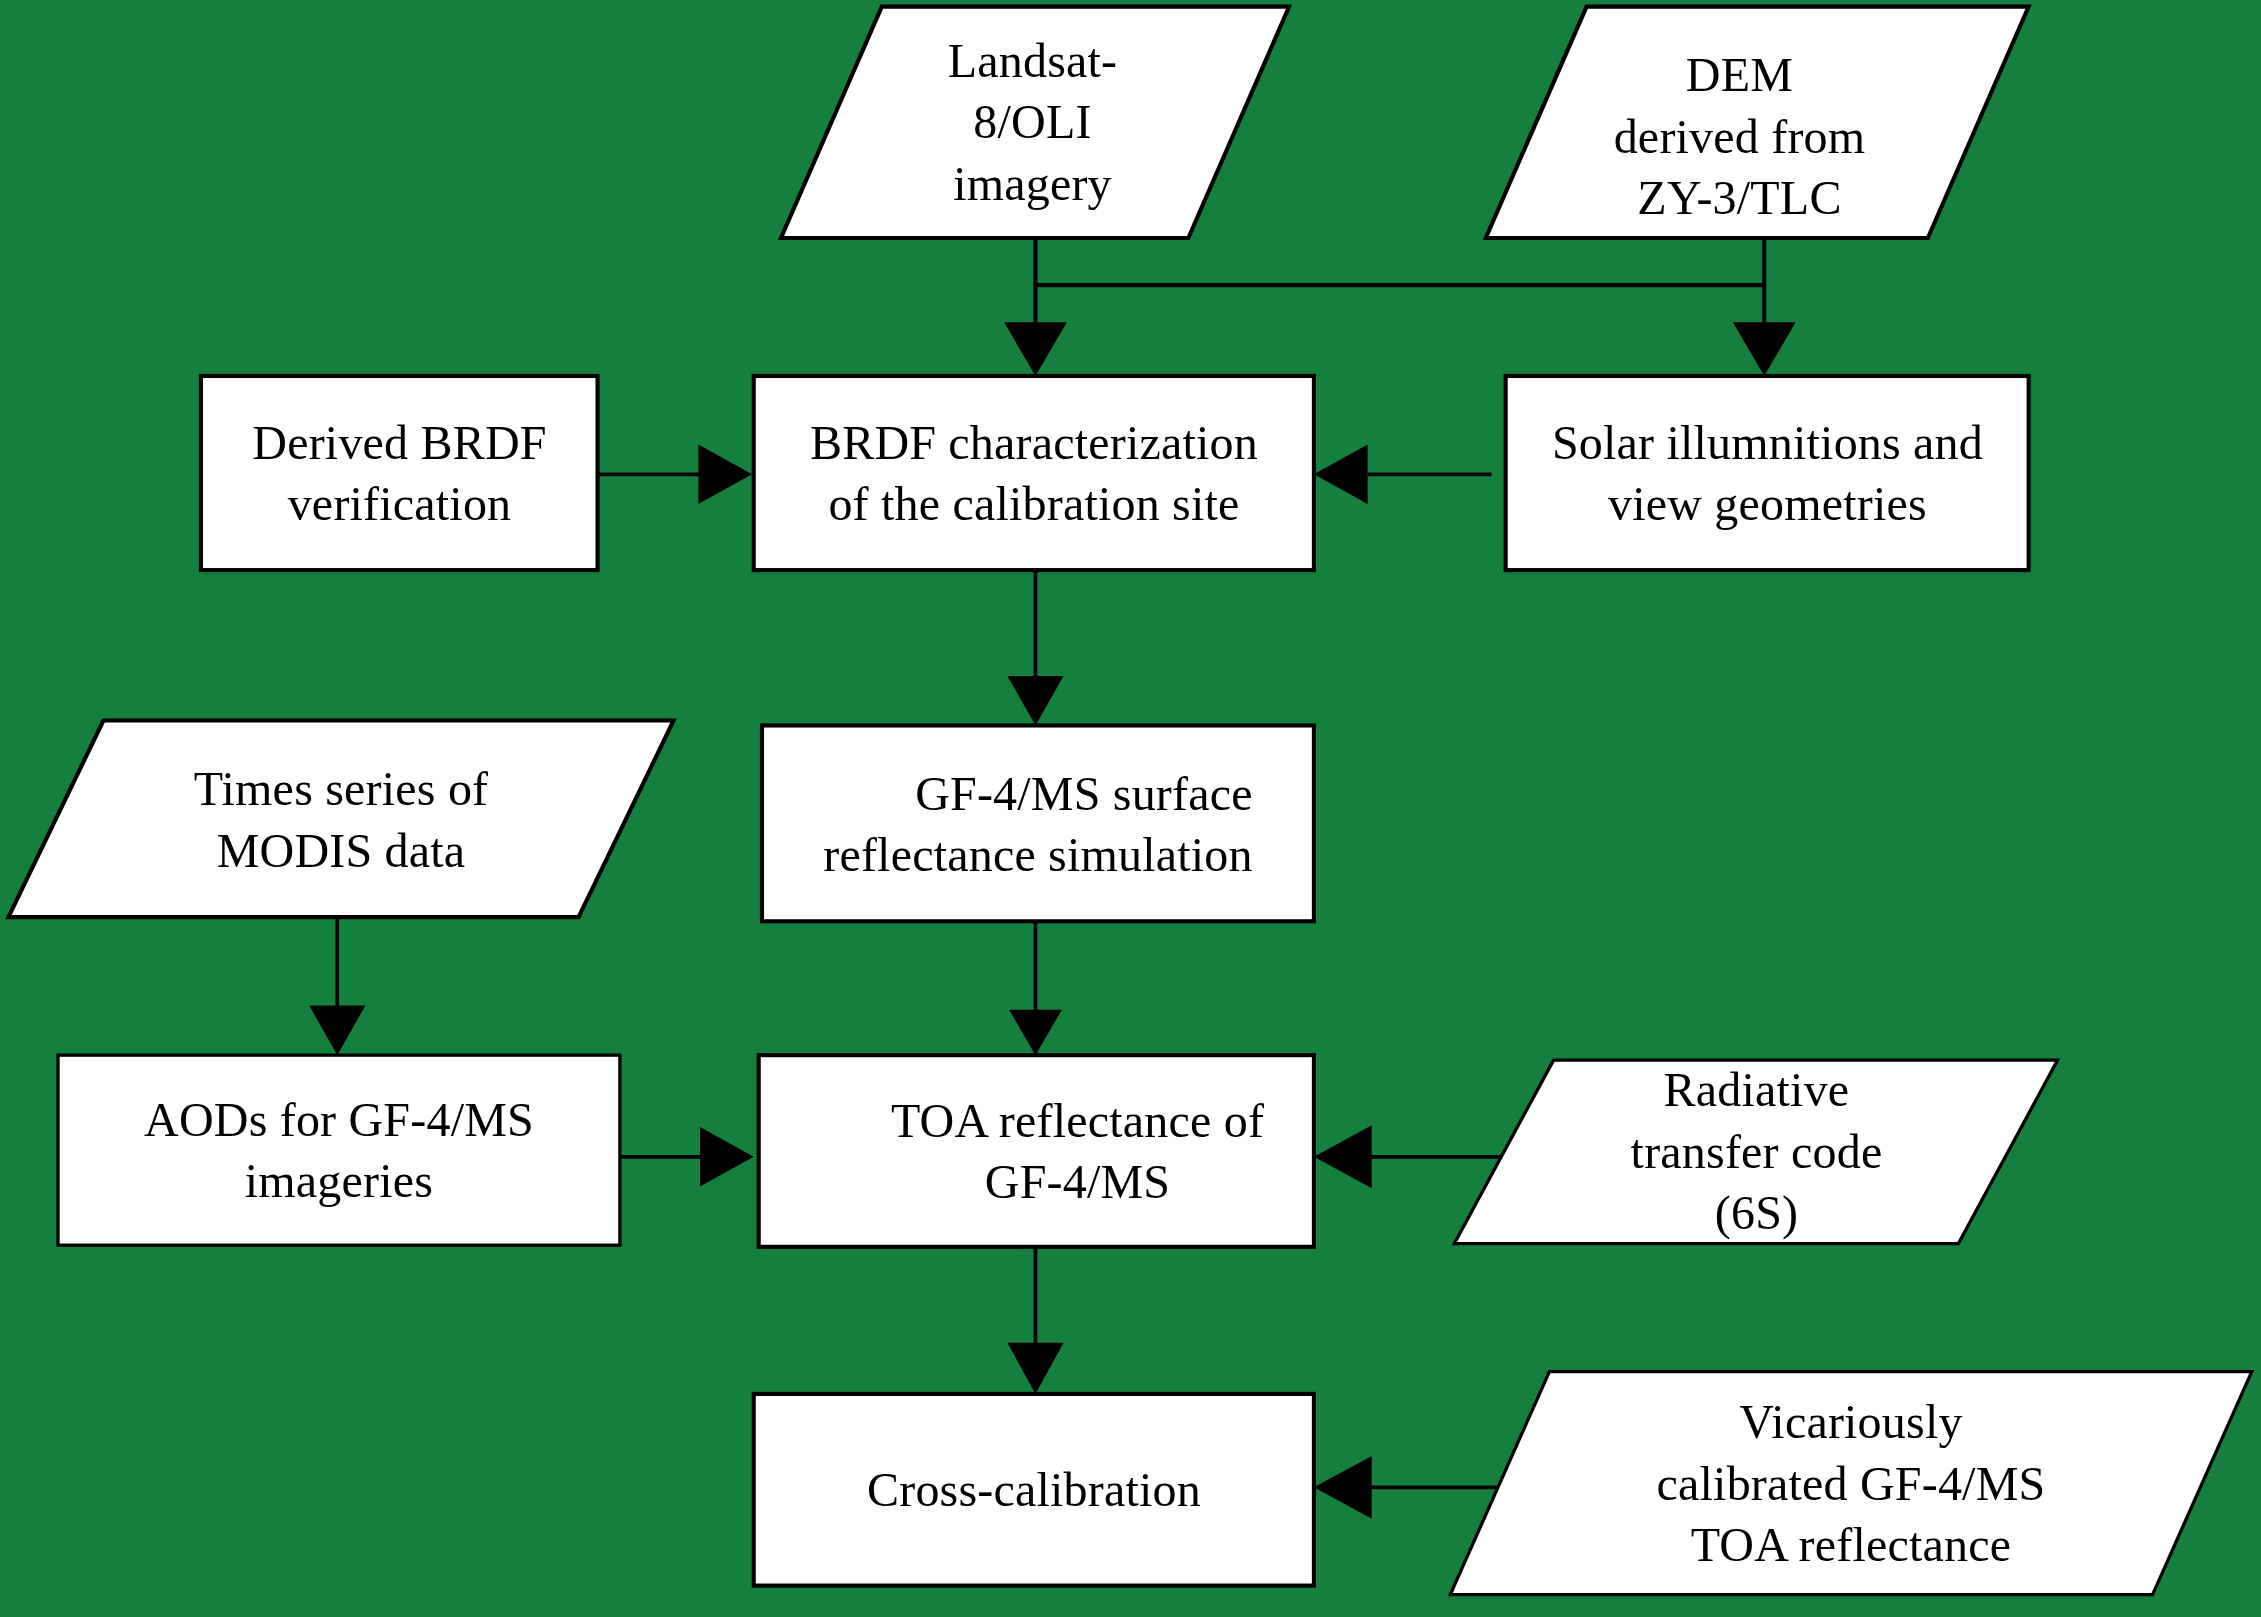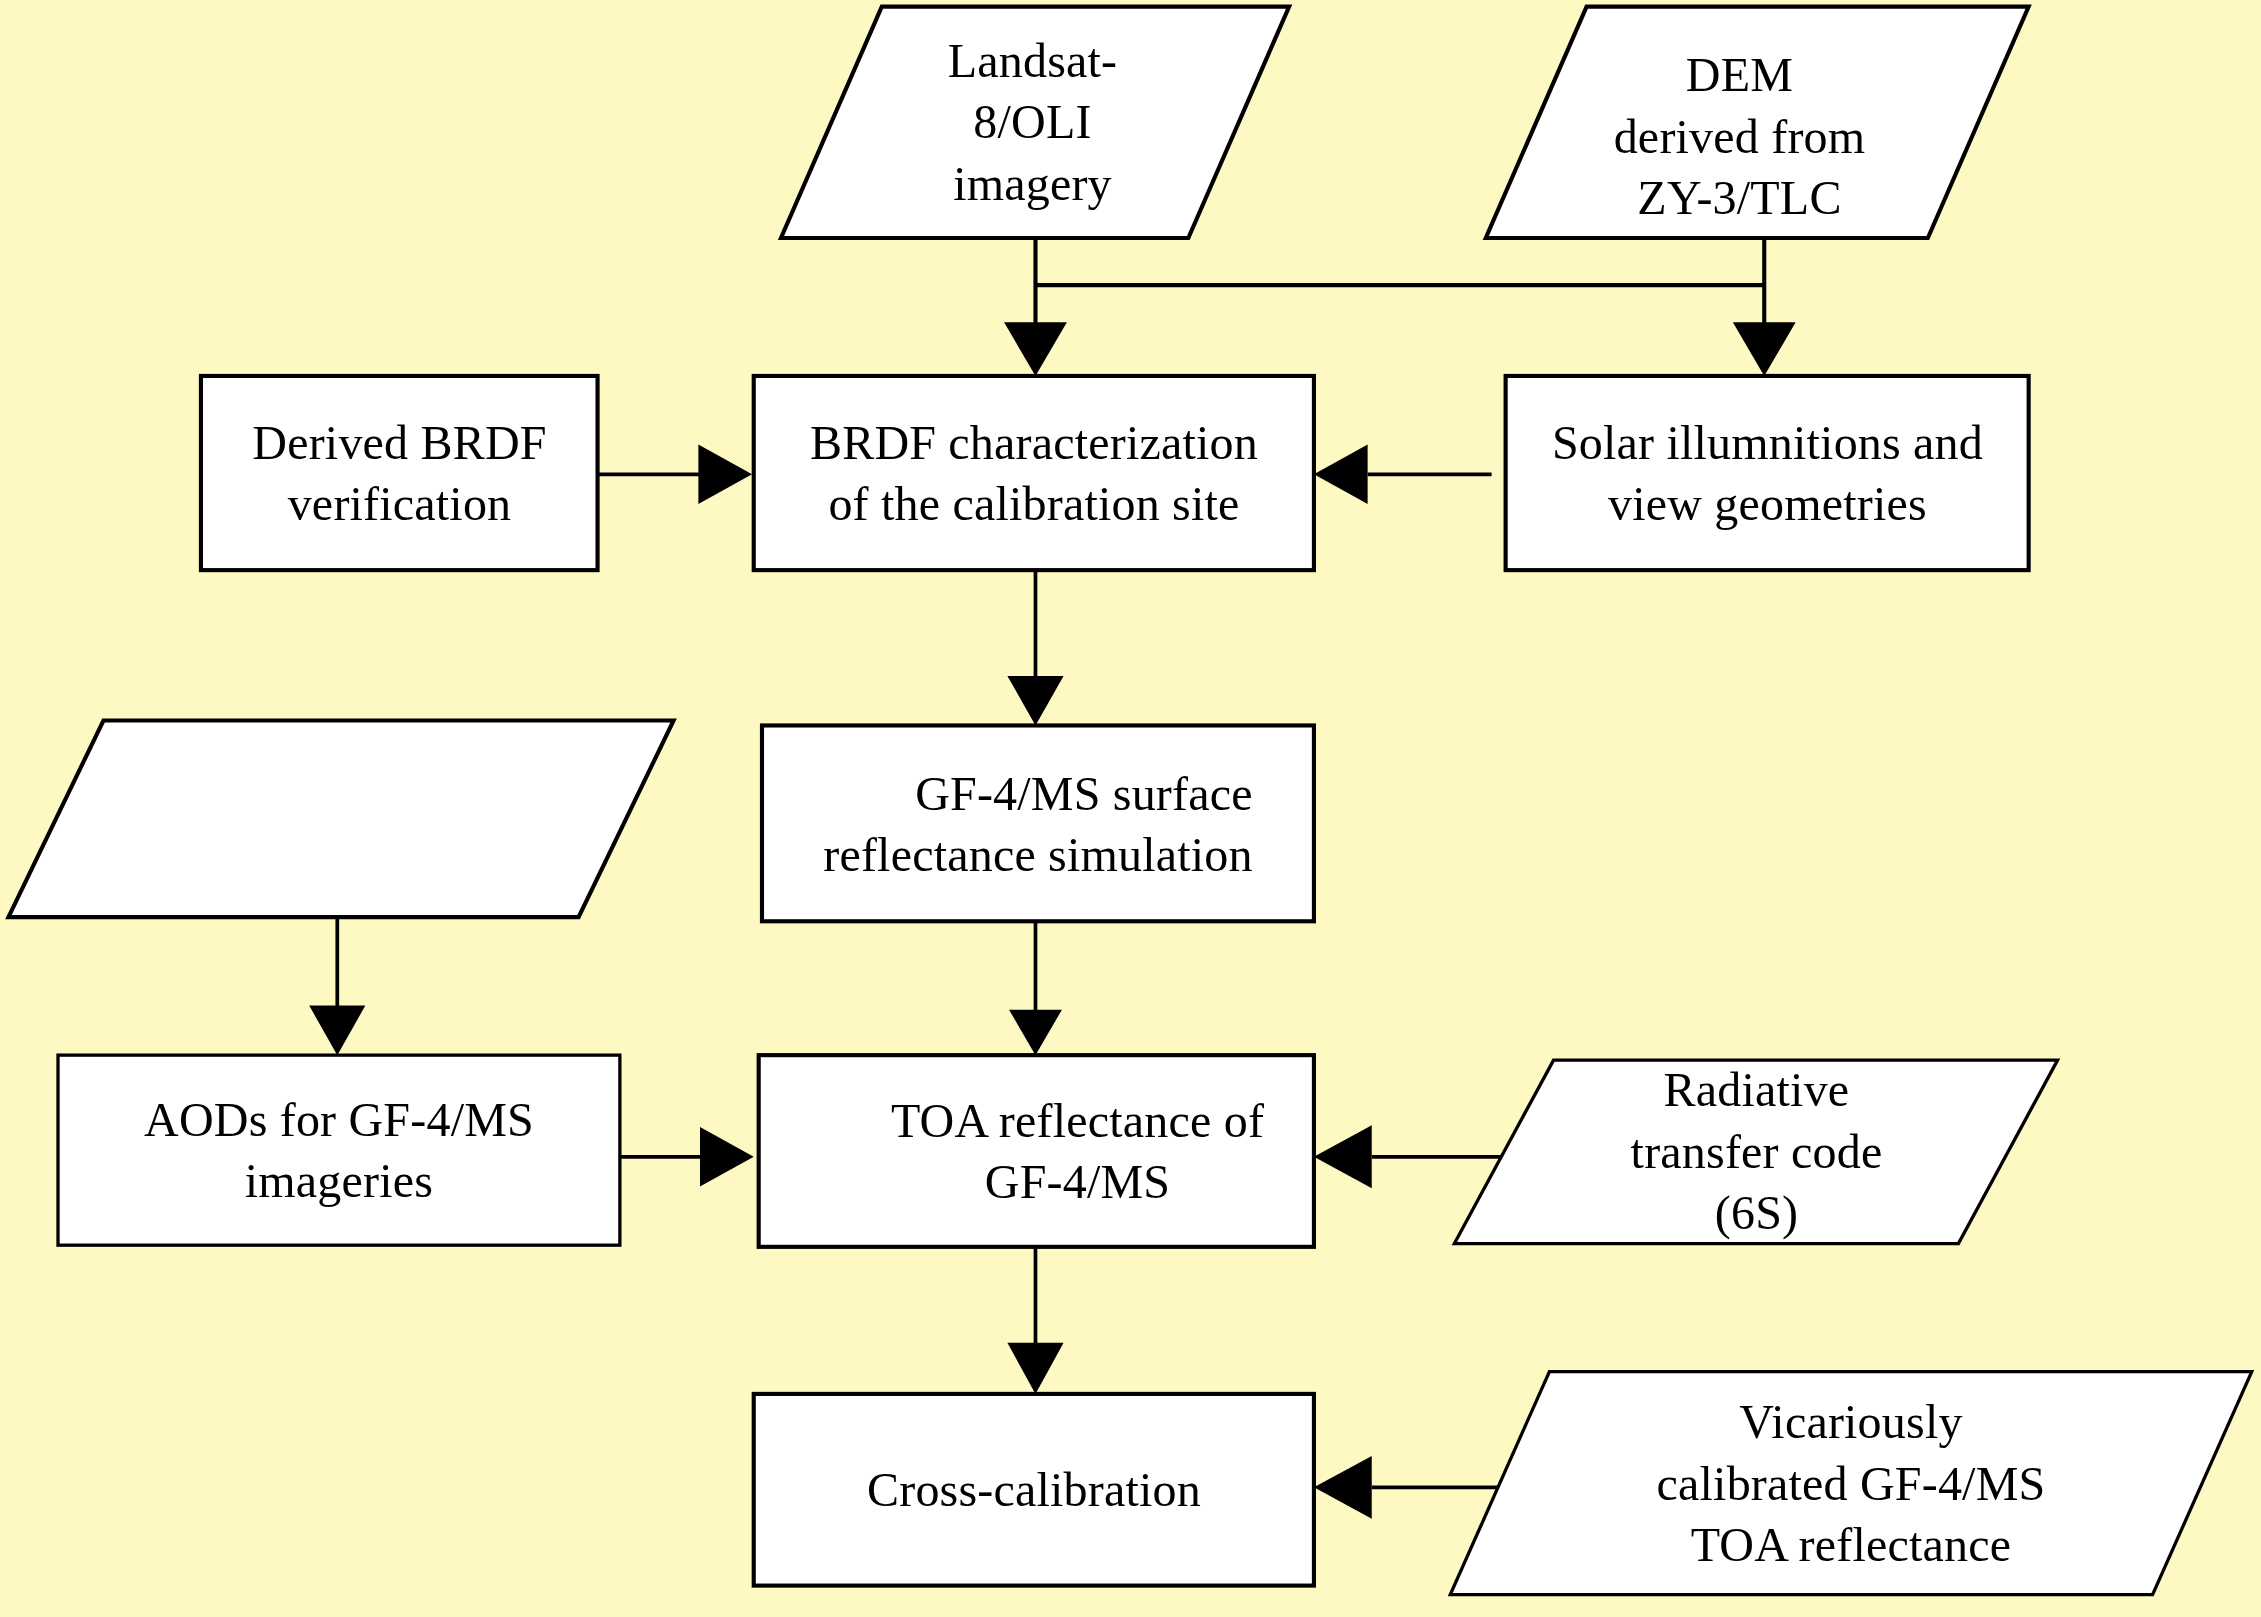--- a/index.html
+++ b/index.html
@@ -8,21 +8,21 @@
     padding: 0;
     background: #ffffff;
   }
   body {
     font-family: "Liberation Serif", "DejaVu Serif", serif;
   }
   #flow-root {
     position: relative;
     width: 2261px;
     height: 1617px;
-    background: #fef9c3;
+    background: #15803d;
     overflow: hidden;
   }
   svg#flow-svg {
     position: absolute;
     top: 0;
     left: 0;
     width: 2261px;
     height: 1617px;
     display: block;
   }
@@ -147,20 +147,22 @@
 
   <div class="node-label" style="left:754px; top:376px; width:560px; height:194px;">BRDF characterization
 of the calibration site</div>
 
   <div class="node-label" style="left:201px; top:376px; width:397px; height:194px;">Derived BRDF
 verification</div>
 
   <div class="node-label" style="left:1506px; top:376px; width:523px; height:194px;">Solar illumnitions and
 view geometries</div>
 
+  <div class="node-label" style="left:93px; top:721px; width:496px; height:197px;">Times series of
+MODIS data</div>
 
   <div class="node-label" style="left:762px; top:726px; width:552px; height:196px;text-align:right;">GF-4/MS surface
 reflectance simulation</div>
 
   <div class="node-label" style="left:58px; top:1055px; width:562px; height:190px;">AODs for  GF-4/MS
 imageries</div>
 
   <div class="node-label" style="left:800px; top:1055px; width:555px; height:192px;">TOA reflectance of
 GF-4/MS</div>
 

